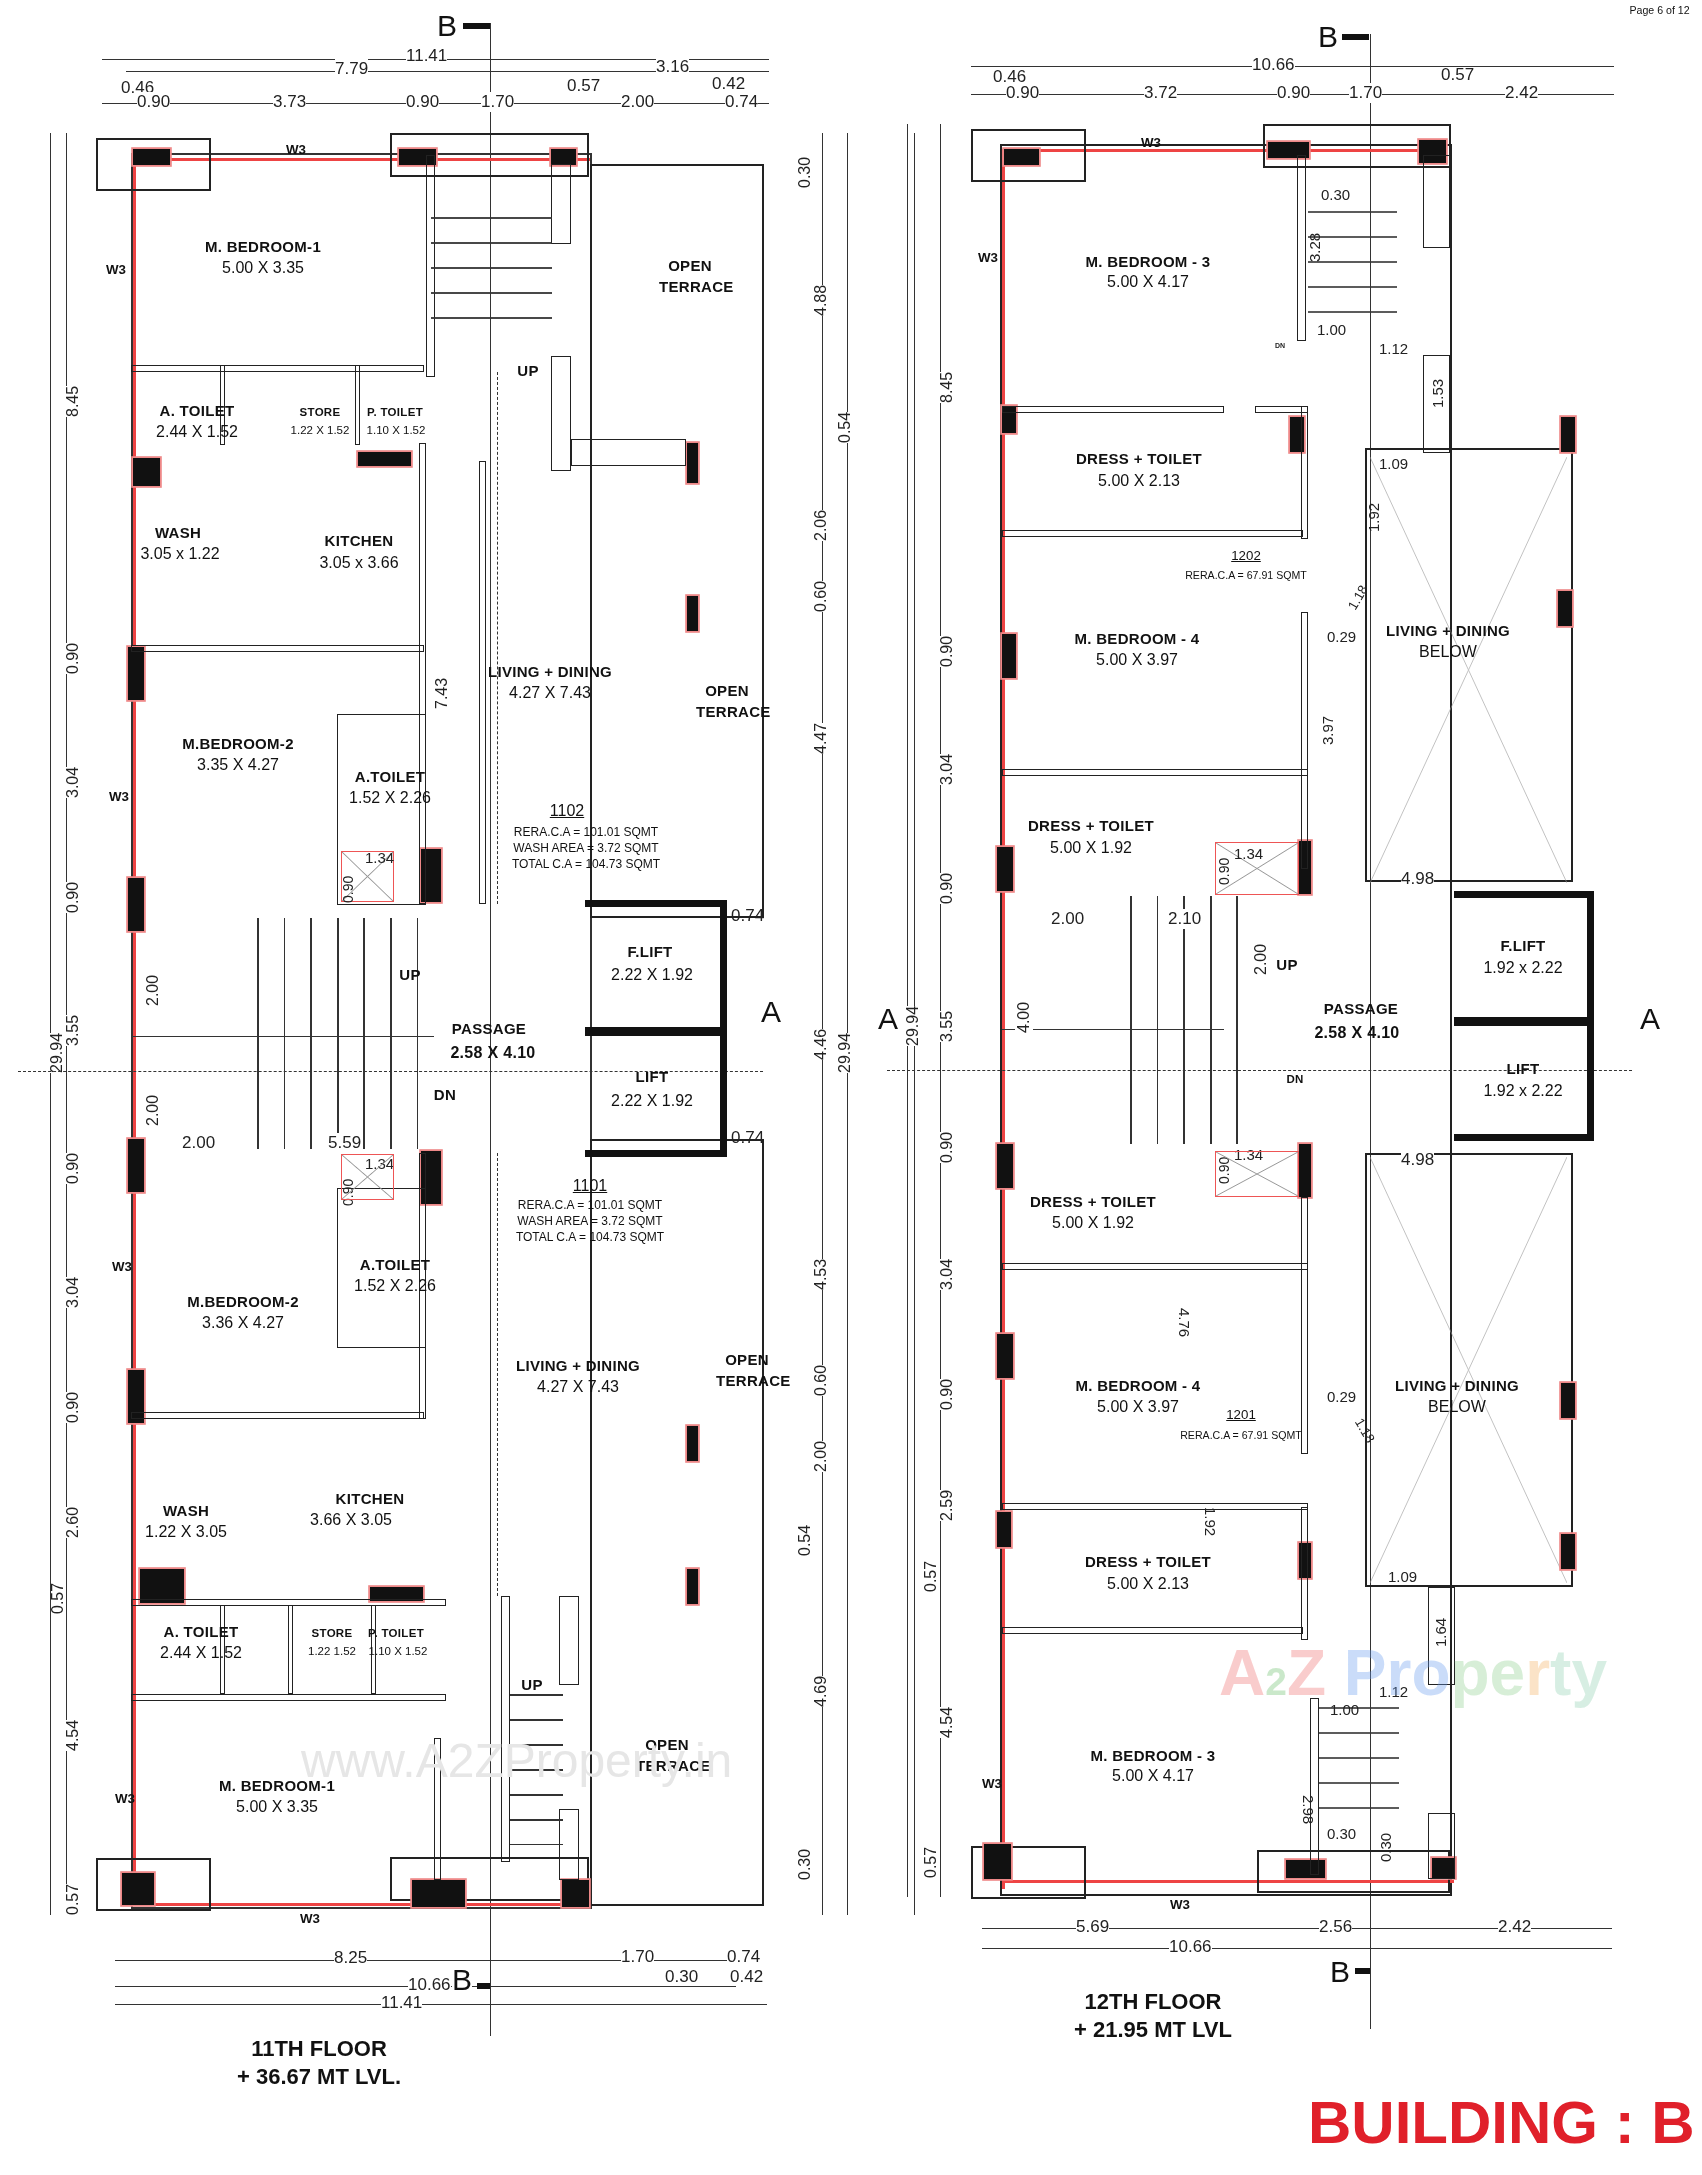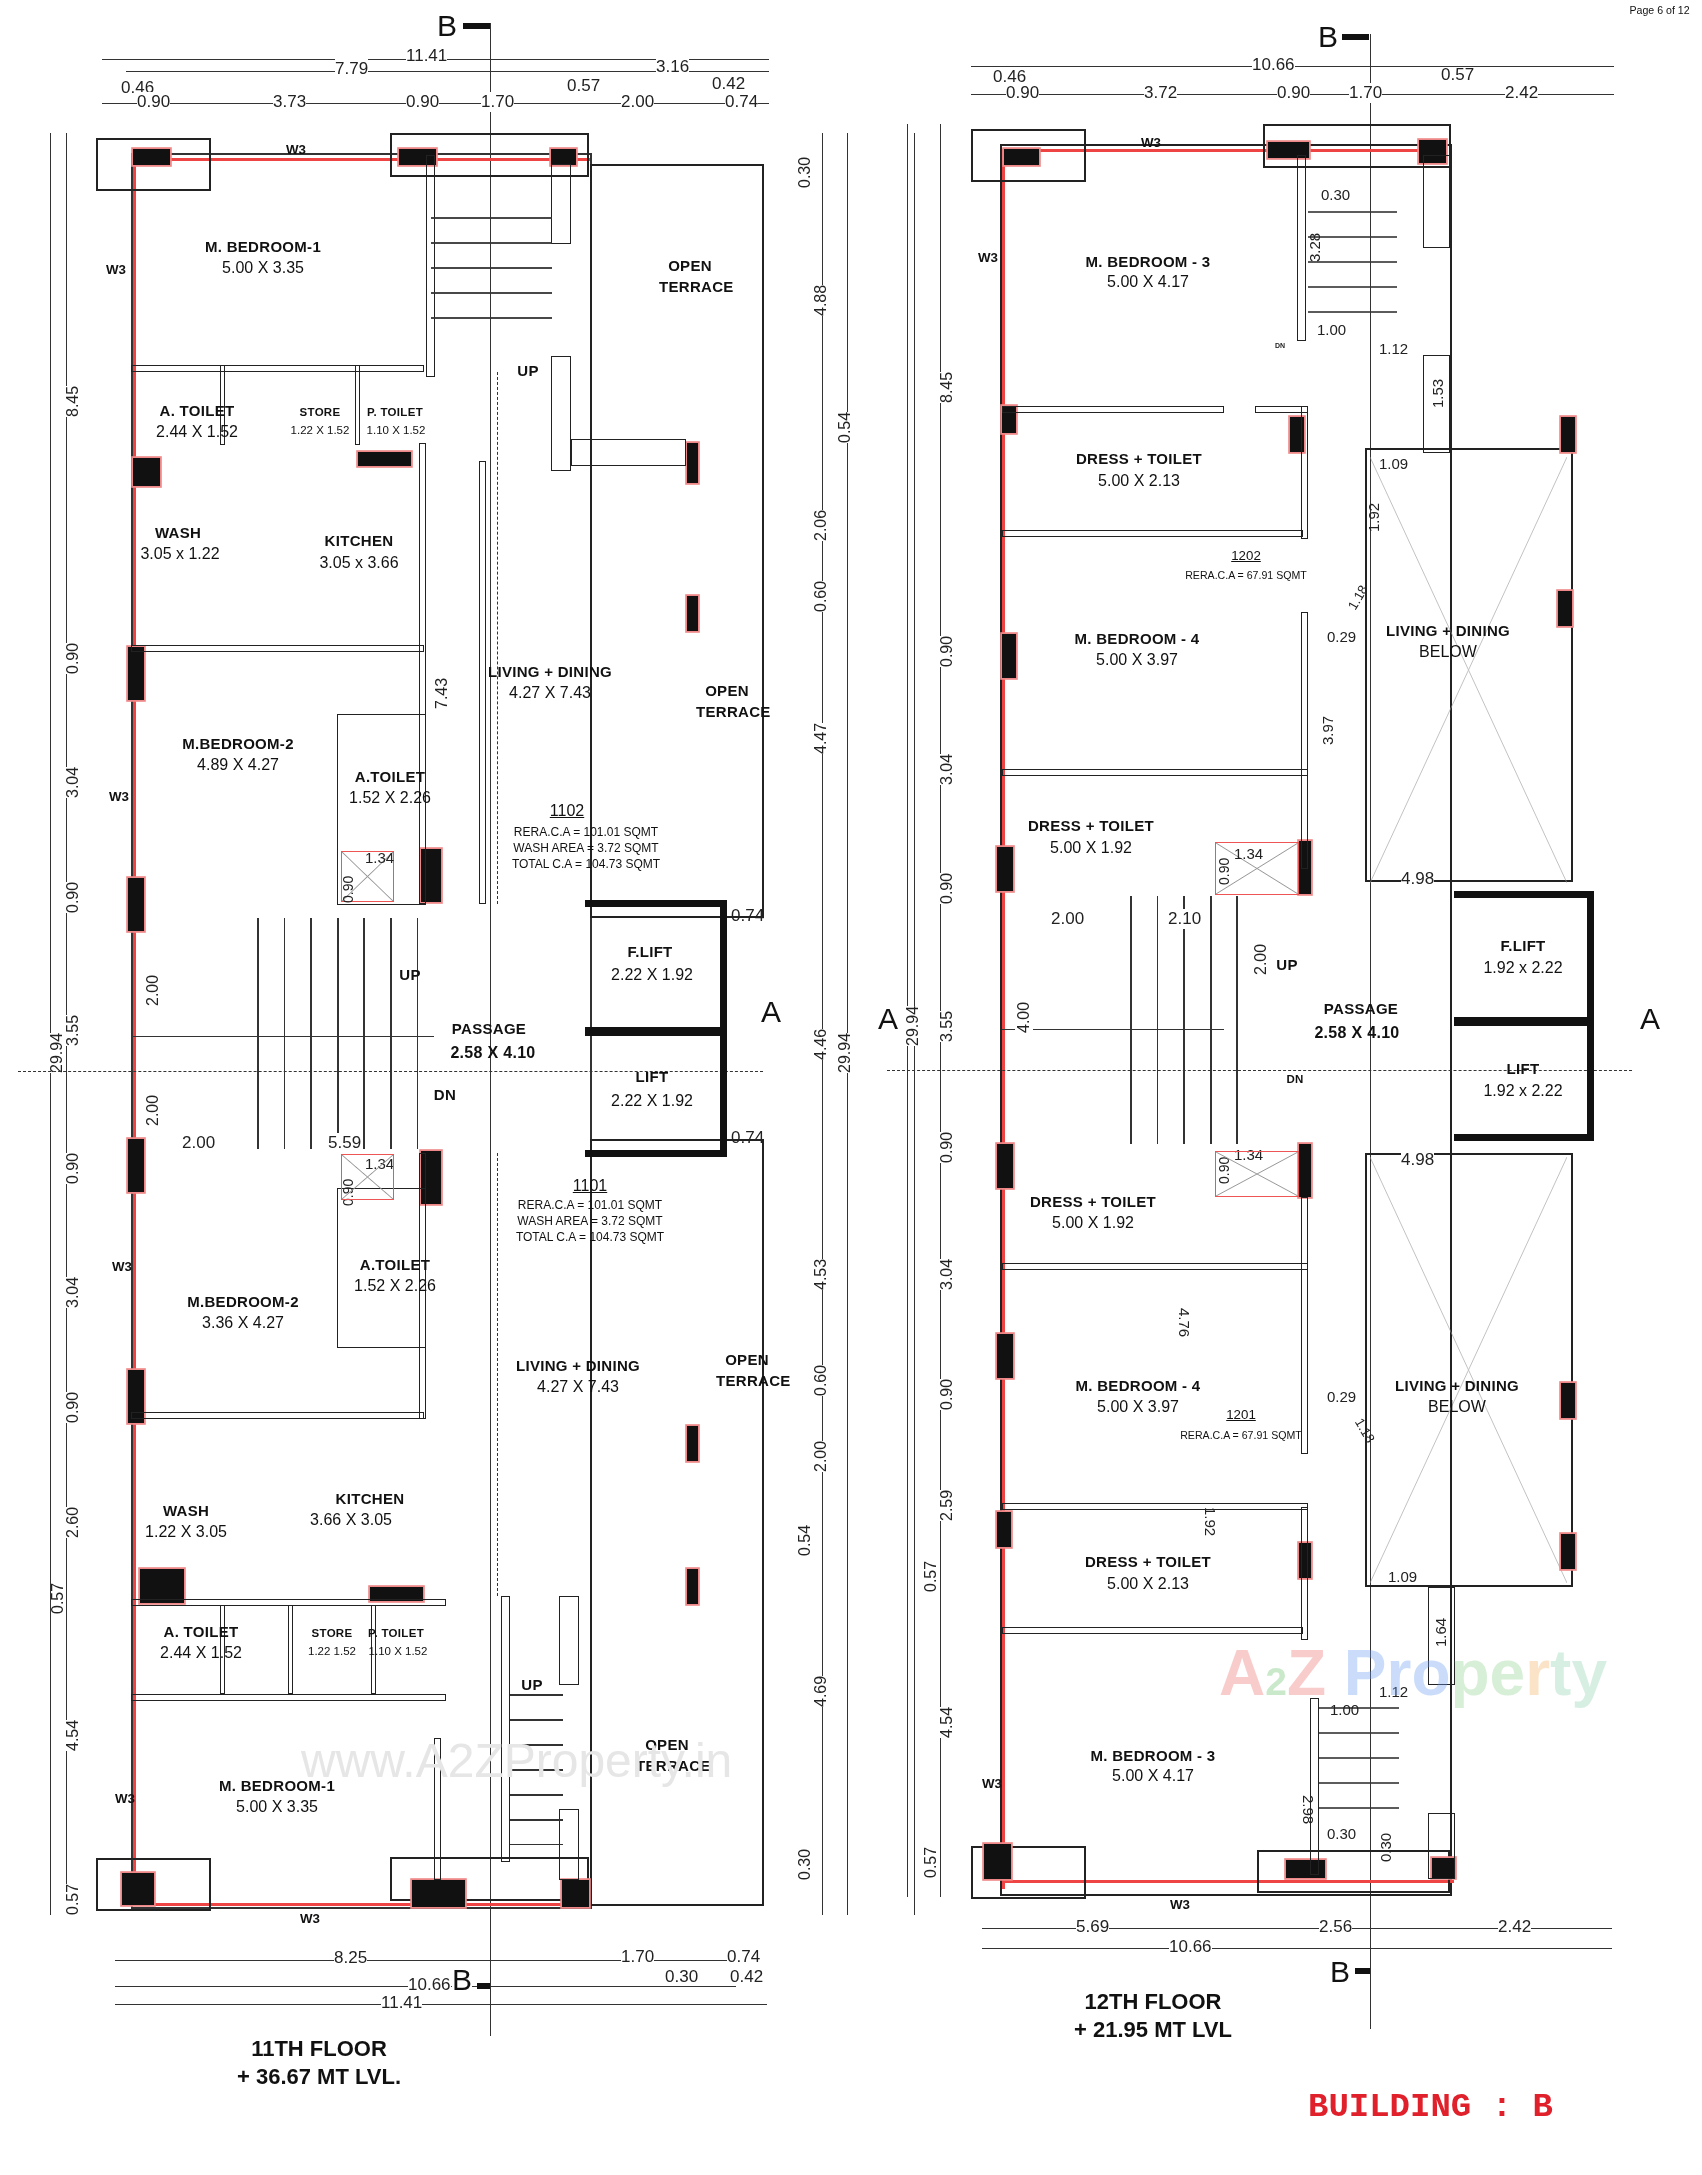--- a/index.html
+++ b/index.html
@@ -18,21 +18,21 @@
   .dash-h{position:absolute;height:0;border-top:1.8px dashed #333;}
   .stairs{position:absolute;background:repeating-linear-gradient(90deg,#333 0 1.8px,transparent 1.8px 26.6px);}
   .stairs-h{position:absolute;background:repeating-linear-gradient(180deg,#333 0 1.8px,transparent 1.8px 25px);}
   .xbox{position:absolute;border:1.8px solid #333;box-sizing:border-box;
     background:linear-gradient(to top right,transparent calc(50% - 0.9px),#999 50%,transparent calc(50% + 0.9px)),
                linear-gradient(to bottom right,transparent calc(50% - 0.9px),#999 50%,transparent calc(50% + 0.9px));}
   .unit-no{position:absolute;font-size:16px;text-decoration:underline;transform:translateX(-50%);}
   .area{position:absolute;font-size:12px;text-align:center;transform:translateX(-50%);white-space:nowrap;line-height:16px;}
   .sec{position:absolute;font-size:30px;}
   .floor-title{position:absolute;font-weight:bold;font-size:22px;text-align:center;line-height:28px;}
-  .bldg{position:absolute;font-weight:bold;font-size:34px;color:#e0202a;font-family:Liberation Mono, monospace;}
+  .bldg{position:absolute;font-weight:bold;font-size:60px;color:#e0202a;}
   .page{position:absolute;font-size:10.6px;right:12.4px;top:3.5px;}
   .wm{position:absolute;font-size:48px;color:#e6e6e6;}
   .wm2{position:absolute;font-size:64px;font-weight:bold;opacity:0.35;}
   .w3{position:absolute;font-weight:bold;font-size:13.3px;}
 </style>
 </head>
 <body>
 
 <div class="page">Page 6 of 12</div>
 
@@ -197,21 +197,21 @@
   <div class="room-dim" style="left:197px;top:423px;">2.44 X 1.52</div>
   <div class="room-name" style="left:320px;top:406px;font-size:11.5px;">STORE</div>
   <div class="room-dim" style="left:320px;top:424px;font-size:11.5px;">1.22 X 1.52</div>
   <div class="room-name" style="left:395px;top:406px;font-size:11.5px;">P. TOILET</div>
   <div class="room-dim" style="left:396px;top:424px;font-size:11.5px;">1.10 X 1.52</div>
   <div class="room-name" style="left:178px;top:524px;">WASH</div>
   <div class="room-dim" style="left:180px;top:545px;">3.05 x 1.22</div>
   <div class="room-name" style="left:359px;top:532px;">KITCHEN</div>
   <div class="room-dim" style="left:359px;top:554px;">3.05 x 3.66</div>
   <div class="room-name" style="left:238px;top:735px;">M.BEDROOM-2</div>
-  <div class="room-dim" style="left:238px;top:756px;">4.89 X 4.27</div>
+  <div class="room-dim" style="left:238px;top:756px;">3.35 X 4.27</div>
   <div class="room-name" style="left:390px;top:768px;">A.TOILET</div>
   <div class="room-dim" style="left:390px;top:789px;">1.52 X 2.26</div>
   <div class="room-name" style="left:550px;top:663px;">LIVING + DINING</div>
   <div class="room-dim" style="left:550px;top:684px;">4.27 X 7.43</div>
   <div class="vdim" style="left:433px;top:709px;">7.43</div>
   <div class="room-name" style="left:690px;top:255px;width:62px;white-space:normal;line-height:21px;">OPEN TERRACE</div>
   <div class="room-name" style="left:727px;top:680px;width:62px;white-space:normal;line-height:21px;">OPEN TERRACE</div>
   <div class="unit-no" style="left:567px;top:802px;">1102</div>
   <div class="area" style="left:586px;top:824px;">
     <div>RERA.C.A = 101.01 SQMT</div>

